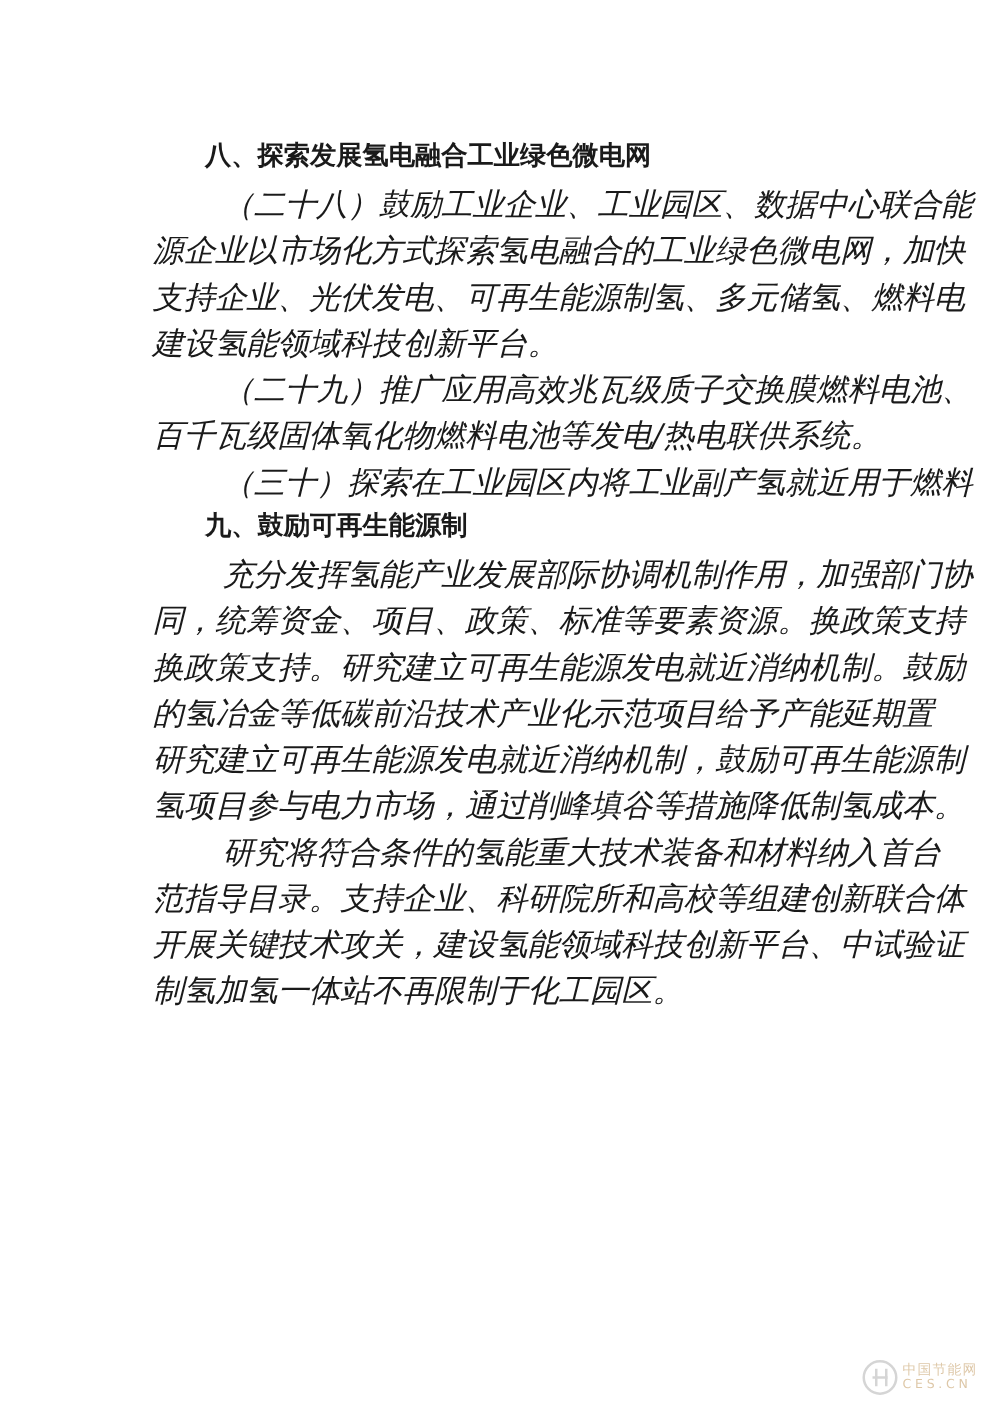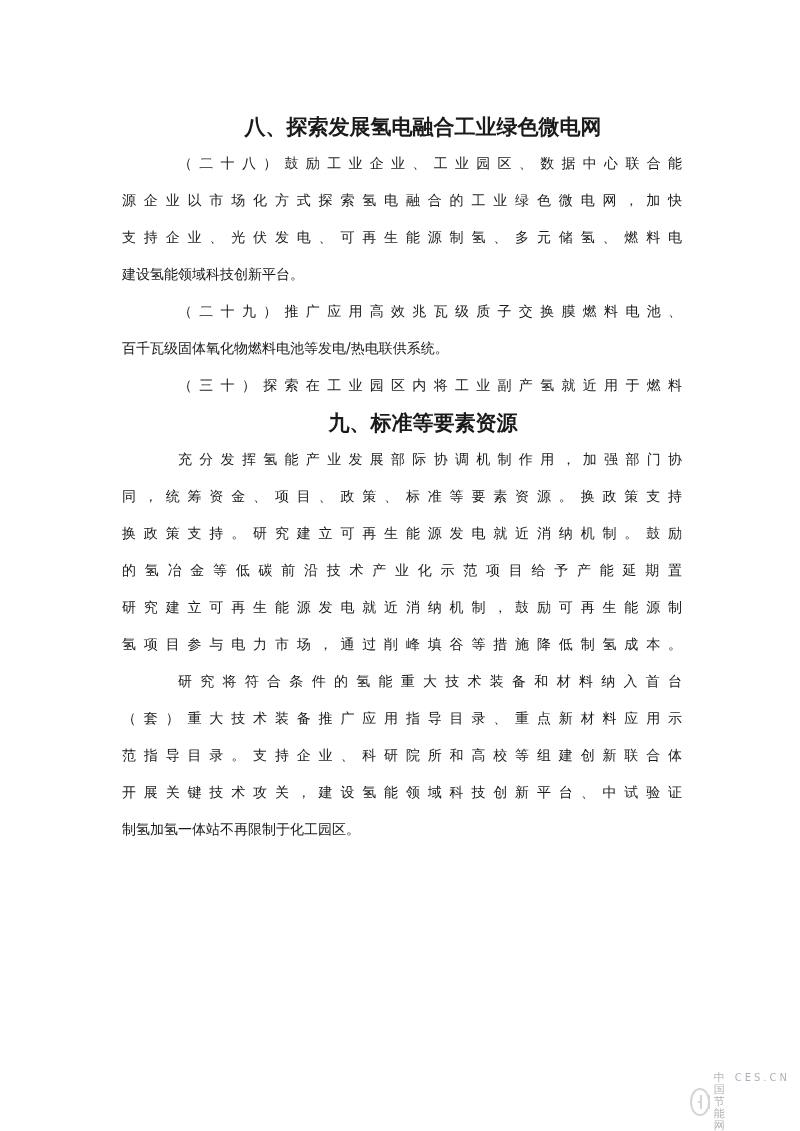--- a/index.html
+++ b/index.html
@@ -17,38 +17,39 @@
     }
     .page {
       position: absolute;
       left: 122px;
       top: 108px;
       width: 560px;
     }
     .line {
       height: 37px;
       line-height: 37px;
-      font-size: 14px;
+      font-size: 25px;
       white-space: nowrap;
       text-align: justify;
       text-align-last: justify;
       letter-spacing: 0px;
+      font-style: italic;
     }
     .line.last {
       text-align-last: left;
     }
     .heading {
       height: 37px;
       line-height: 37px;
       font-size: 21px;
       font-weight: bold;
-      font-family: Liberation Sans, sans-serif;
+      font-family: Liberation Mono, monospace;
       white-space: nowrap;
       padding-left: 42px;
-      text-align: center;
+      text-align: left;
     }
     .heading.h1 {
       padding-left: 42px;
     }
     .indent {
       padding-left: 56px;
     }
     .watermark {
       position: absolute;
       right: 10px;
@@ -81,24 +82,24 @@
       left: 8px;
       top: 5px;
       width: 6px;
       height: 14px;
       border-left: 2px solid #888;
       border-right: 2px solid #888;
     }
     .wm-text {
       margin-left: 4px;
       display: flex;
-      flex-direction: row;
+      flex-direction: column;
       line-height: 12px;
       font-family: "DejaVu Sans", "Liberation Sans", sans-serif;
-      color: #0f172a;
+      color: #a16207;
     }
     .wm-cn {
       font-size: 11px;
       letter-spacing: 1px;
     }
     .wm-en {
       font-size: 10px;
       letter-spacing: 3px;
     }
   </style>
@@ -112,31 +113,30 @@
   <div class="line indent">（二十八）鼓励工业企业、工业园区、数据中心联合能</div>
   <div class="line">源企业以市场化方式探索氢电融合的工业绿色微电网，加快</div>
   <div class="line">支持企业、光伏发电、可再生能源制氢、多元储氢、燃料电</div>
   <div class="line last">建设氢能领域科技创新平台。</div>
 
   <div class="line indent">（二十九）推广应用高效兆瓦级质子交换膜燃料电池、</div>
   <div class="line last">百千瓦级固体氧化物燃料电池等发电/热电联供系统。</div>
 
   <div class="line indent">（三十）探索在工业园区内将工业副产氢就近用于燃料</div>
 
-  <div class="heading">九、标准等要素资源</div>
+  <div class="heading">九、鼓励可再生能源制</div>
 
   <div class="line indent">充分发挥氢能产业发展部际协调机制作用，加强部门协</div>
   <div class="line">同，统筹资金、项目、政策、标准等要素资源。换政策支持</div>
   <div class="line">换政策支持。研究建立可再生能源发电就近消纳机制。鼓励</div>
   <div class="line">的氢冶金等低碳前沿技术产业化示范项目给予产能延期置</div>
   <div class="line">研究建立可再生能源发电就近消纳机制，鼓励可再生能源制</div>
   <div class="line">氢项目参与电力市场，通过削峰填谷等措施降低制氢成本。</div>
 
   <div class="line indent">研究将符合条件的氢能重大技术装备和材料纳入首台</div>
-  <div class="line">（套）重大技术装备推广应用指导目录、重点新材料应用示</div>
   <div class="line">范指导目录。支持企业、科研院所和高校等组建创新联合体</div>
   <div class="line">开展关键技术攻关，建设氢能领域科技创新平台、中试验证</div>
   <div class="line last">制氢加氢一体站不再限制于化工园区。</div>
 
 </div>
 
 <div class="watermark">
   <div class="wm-logo"></div>
   <div class="wm-text">
     <span class="wm-cn">中国节能网</span>

